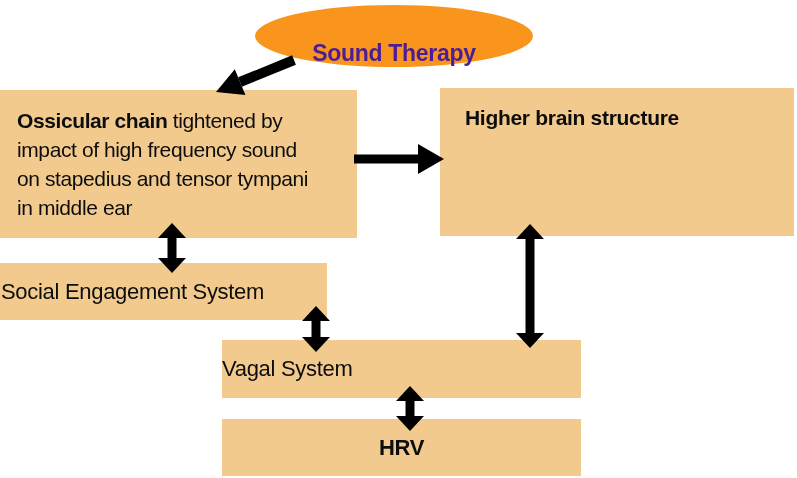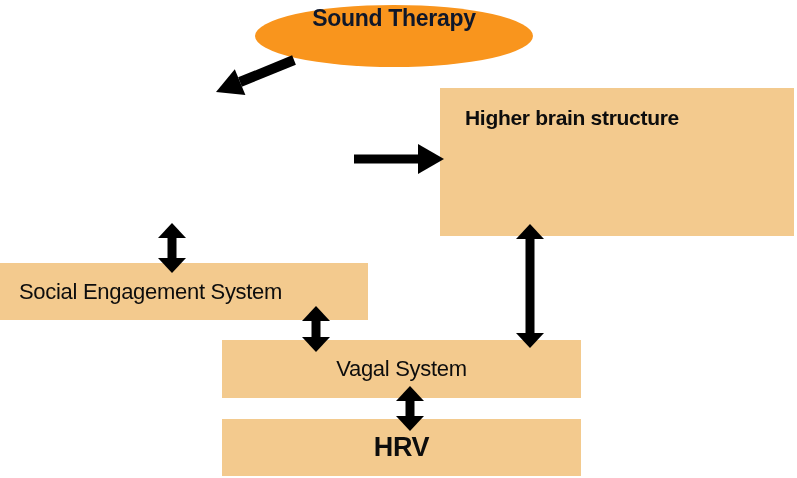--- a/index.html
+++ b/index.html
@@ -33,57 +33,57 @@
     left: 440px; top: 88px;
     width: 354px; height: 148px;
     padding: 15px 0 0 25px;
     box-sizing: border-box;
     font-size: 21px;
     line-height: 29px;
     letter-spacing: -0.3px;
   }
   .box-social {
     left: 0; top: 263px;
-    width: 368px; height: 57px;
+    width: 327px; height: 57px;
     display: flex;
     align-items: center;
-    padding-left: 19px;
+    padding-left: 1px;
     box-sizing: border-box;
     font-size: 22px;
     letter-spacing: -0.3px;
   }
   .box-vagal {
     left: 222px; top: 340px;
     width: 359px; height: 58px;
     display: flex;
     align-items: center;
-    justify-content: center;
+    justify-content: flex-start;
     font-size: 22px;
     letter-spacing: -0.3px;
   }
   .box-hrv {
     left: 222px; top: 419px;
     width: 359px; height: 57px;
     display: flex;
     align-items: center;
     justify-content: center;
-    font-size: 27px;
+    font-size: 22px;
     font-weight: bold;
     letter-spacing: -0.3px;
   }
   .ellipse {
     position: absolute;
     left: 255px; top: 5px;
     width: 278px; height: 62px;
     background: #F9951D;
     border-radius: 50%;
     display: flex;
-    align-items: flex-start;
+    align-items: flex-end;
     justify-content: center;
-    color: #0f172a;
+    color: #4c1d95;
     font-size: 23px;
     font-weight: bold;
     letter-spacing: -0.3px;
   }
   .b { font-weight: bold; }
   .line { white-space: nowrap; }
   .arrows {
     position: absolute;
     left: 0; top: 0;
     width: 797px;
@@ -92,20 +92,26 @@
   }
   .arrows line { stroke: #000000; stroke-width: 9px; }
   .arrows line.thick { stroke-width: 10px; }
   .arrows polygon { fill: #000000; stroke: none; }
 </style>
 </head>
 <body>
 
 <div class="canvas">
 
+  <div class="node-box box-ossicular">
+    <div class="line"><span class="b">Ossicular chain</span><span> tightened by</span></div>
+    <div class="line">impact of high frequency sound</div>
+    <div class="line">on stapedius and tensor tympani</div>
+    <div class="line">in middle ear</div>
+  </div>
 
   <div class="node-box box-higher-brain">
     <div class="line b">Higher brain structure</div>
   </div>
 
   <div class="node-box box-social">
     <span>Social Engagement System</span>
   </div>
 
   <div class="node-box box-vagal">

